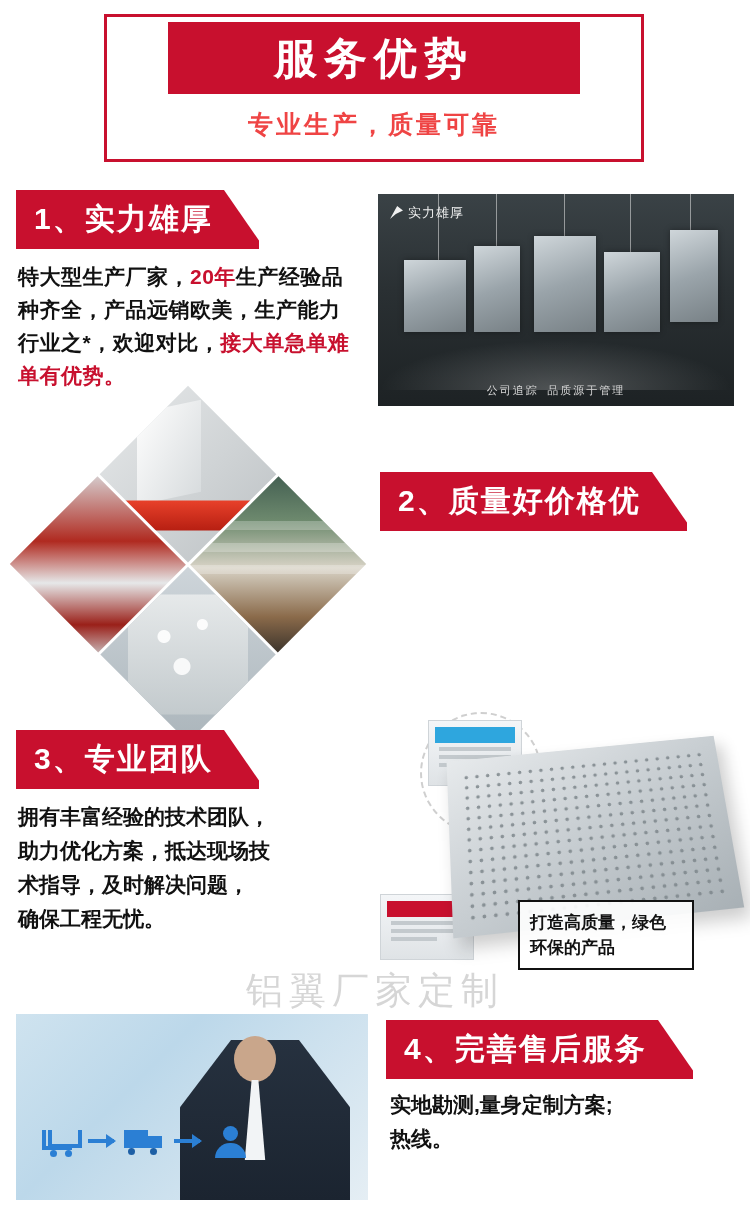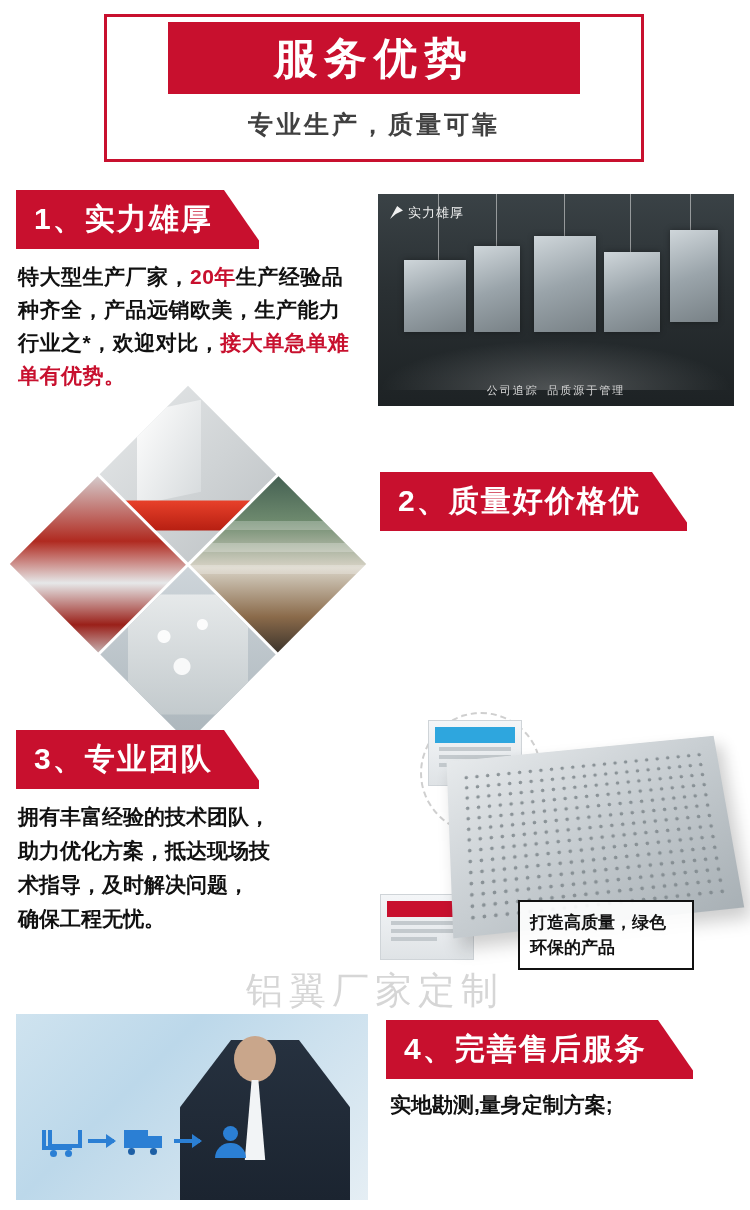--- a/index.html
+++ b/index.html
@@ -50,21 +50,21 @@
     font-size: 43px;
     font-weight: bold;
     letter-spacing: 7px;
   }
   .header-sub {
     position: absolute;
     left: 104px;
     top: 108px;
     width: 540px;
     text-align: center;
-    color: #404040;
+    color: #ef4444;
     font-size: 25px;
     font-weight: bold;
     letter-spacing: 3px;
   }
 
   
   .sec1 {
     position: absolute;
     left: 0;
     top: 186px;
@@ -589,14 +589,15 @@
       <span class="ic ic-person"></span>
     </div>
   </div>
 
   <div class="ribbon-wrap">
     <div class="ribbon">4、完善售后服务</div>
   </div>
 
   <div class="sec4-text">
     <div>实地勘测,量身定制方案;</div>
+    <div>热线。</div>
   </div>
 </div>
 
 </body></html>

